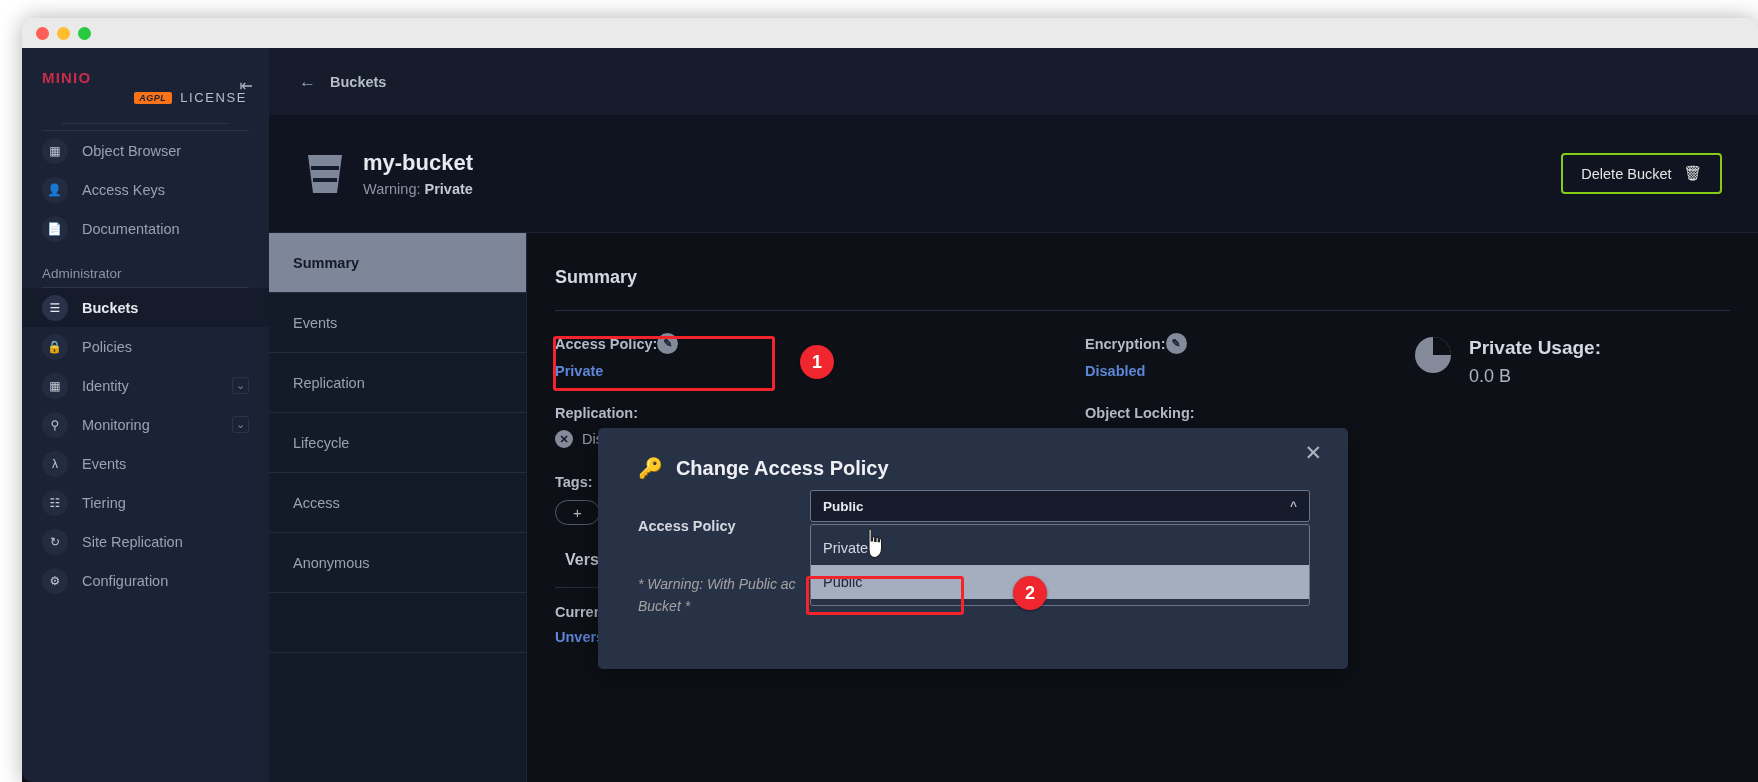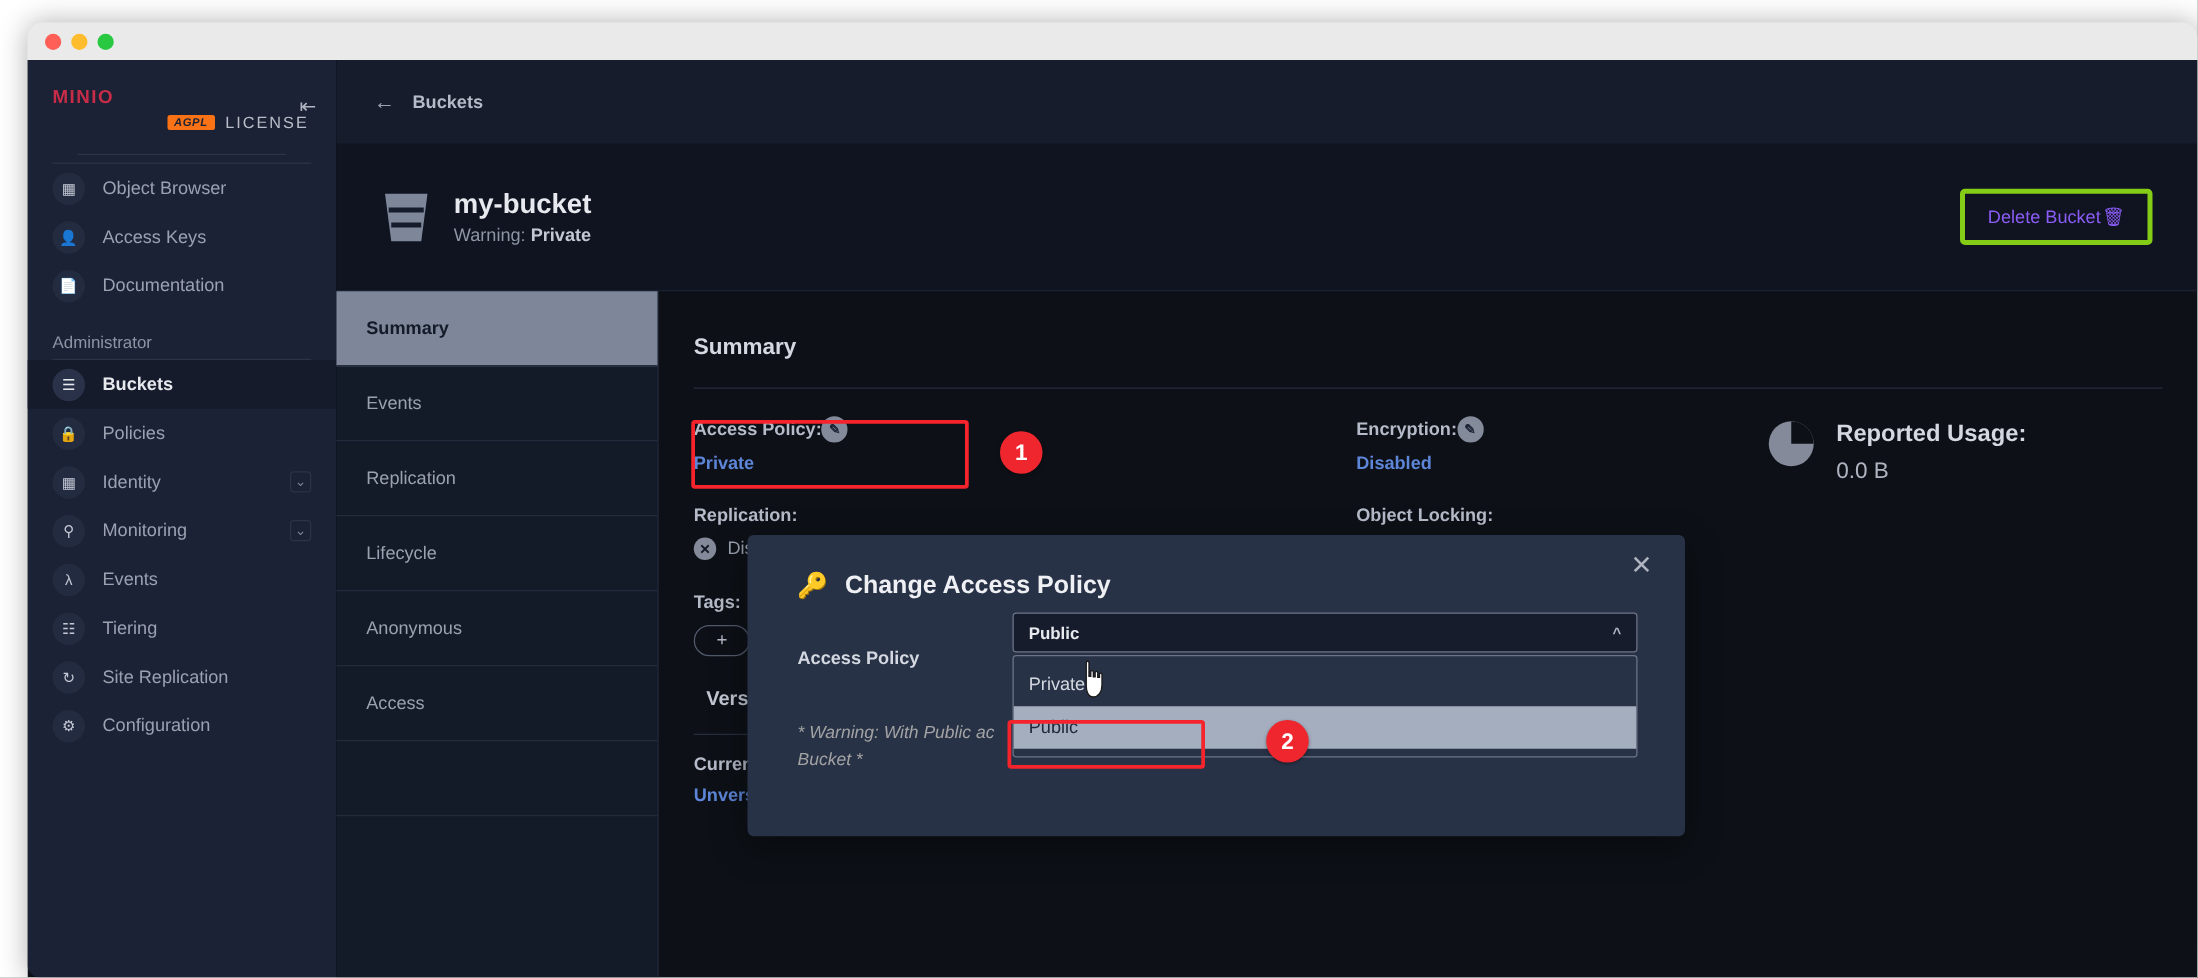--- a/index.html
+++ b/index.html
@@ -120,24 +120,24 @@
     display: flex; align-items: center; padding: 0 36px 0 36px;
     border-bottom: 1px solid #1a2132;
     justify-content: space-between;
   }
   .bucket-ico { width: 40px; height: 44px; margin-right: 18px; }
   .bucket-title { color: #e7e9ee; font-size: 22px; font-weight: bold; }
   .bucket-sub { color: #8d94a3; font-size: 14.5px; margin-top: 5px; }
   .bucket-sub b { color: #c3c8d4; }
   .del-btn {
     margin-left: auto;
-    border: 4px solid #84cc16; border-radius: 4px;
-    color: #8b5cf6; background: transparent;
+    border: 2px solid #84cc16; border-radius: 4px;
+    color: #e5e5e5; background: transparent;
     font-size: 14.5px; padding: 10px 18px;
-    display: flex; align-items: center; gap: 1px; cursor: pointer;
+    display: flex; align-items: center; gap: 12px; cursor: pointer;
     font-family: "Liberation Sans", sans-serif;
   }
 
   .body-area { display: flex; height: 549px; }
   .tabs {
     width: 258px; flex: 0 0 258px;
     background: #131a28;
     border-right: 1px solid #202739;
   }
   .tab {
@@ -382,24 +382,24 @@
             <div class="tab">
                 <span>Events</span>
               </div>
             <div class="tab">
                 <span>Replication</span>
               </div>
             <div class="tab">
                 <span>Lifecycle</span>
               </div>
             <div class="tab">
+                <span>Access</span>
+              </div>
+            <div class="tab">
                 <span>Anonymous</span>
-              </div>
-            <div class="tab">
-                <span>Access</span>
               </div>
             <div class="tab"></div>
           </div>
 
           <div class="summary-pane">
             <div class="summary-title">Summary</div>
             <div class="summary-rule"></div>
 
             <div class="sum-grid">
 
@@ -454,21 +454,21 @@
                   <div class="statusline">
                     <span class="xdot">✕</span>
                     <span class="t">Disabled</span>
                   </div>
                 </div>
               </div>
 
               <div class="col-right">
                 <div class="usage-pie"></div>
                 <div>
-                  <div class="usage-k">Reported Usage:</div>
+                  <div class="usage-k">Private Usage:</div>
                   <div class="usage-v">0.0 B</div>
                 </div>
               </div>
 
             </div>
           </div>
         </div>
       </div>
     </div>
   </div>

